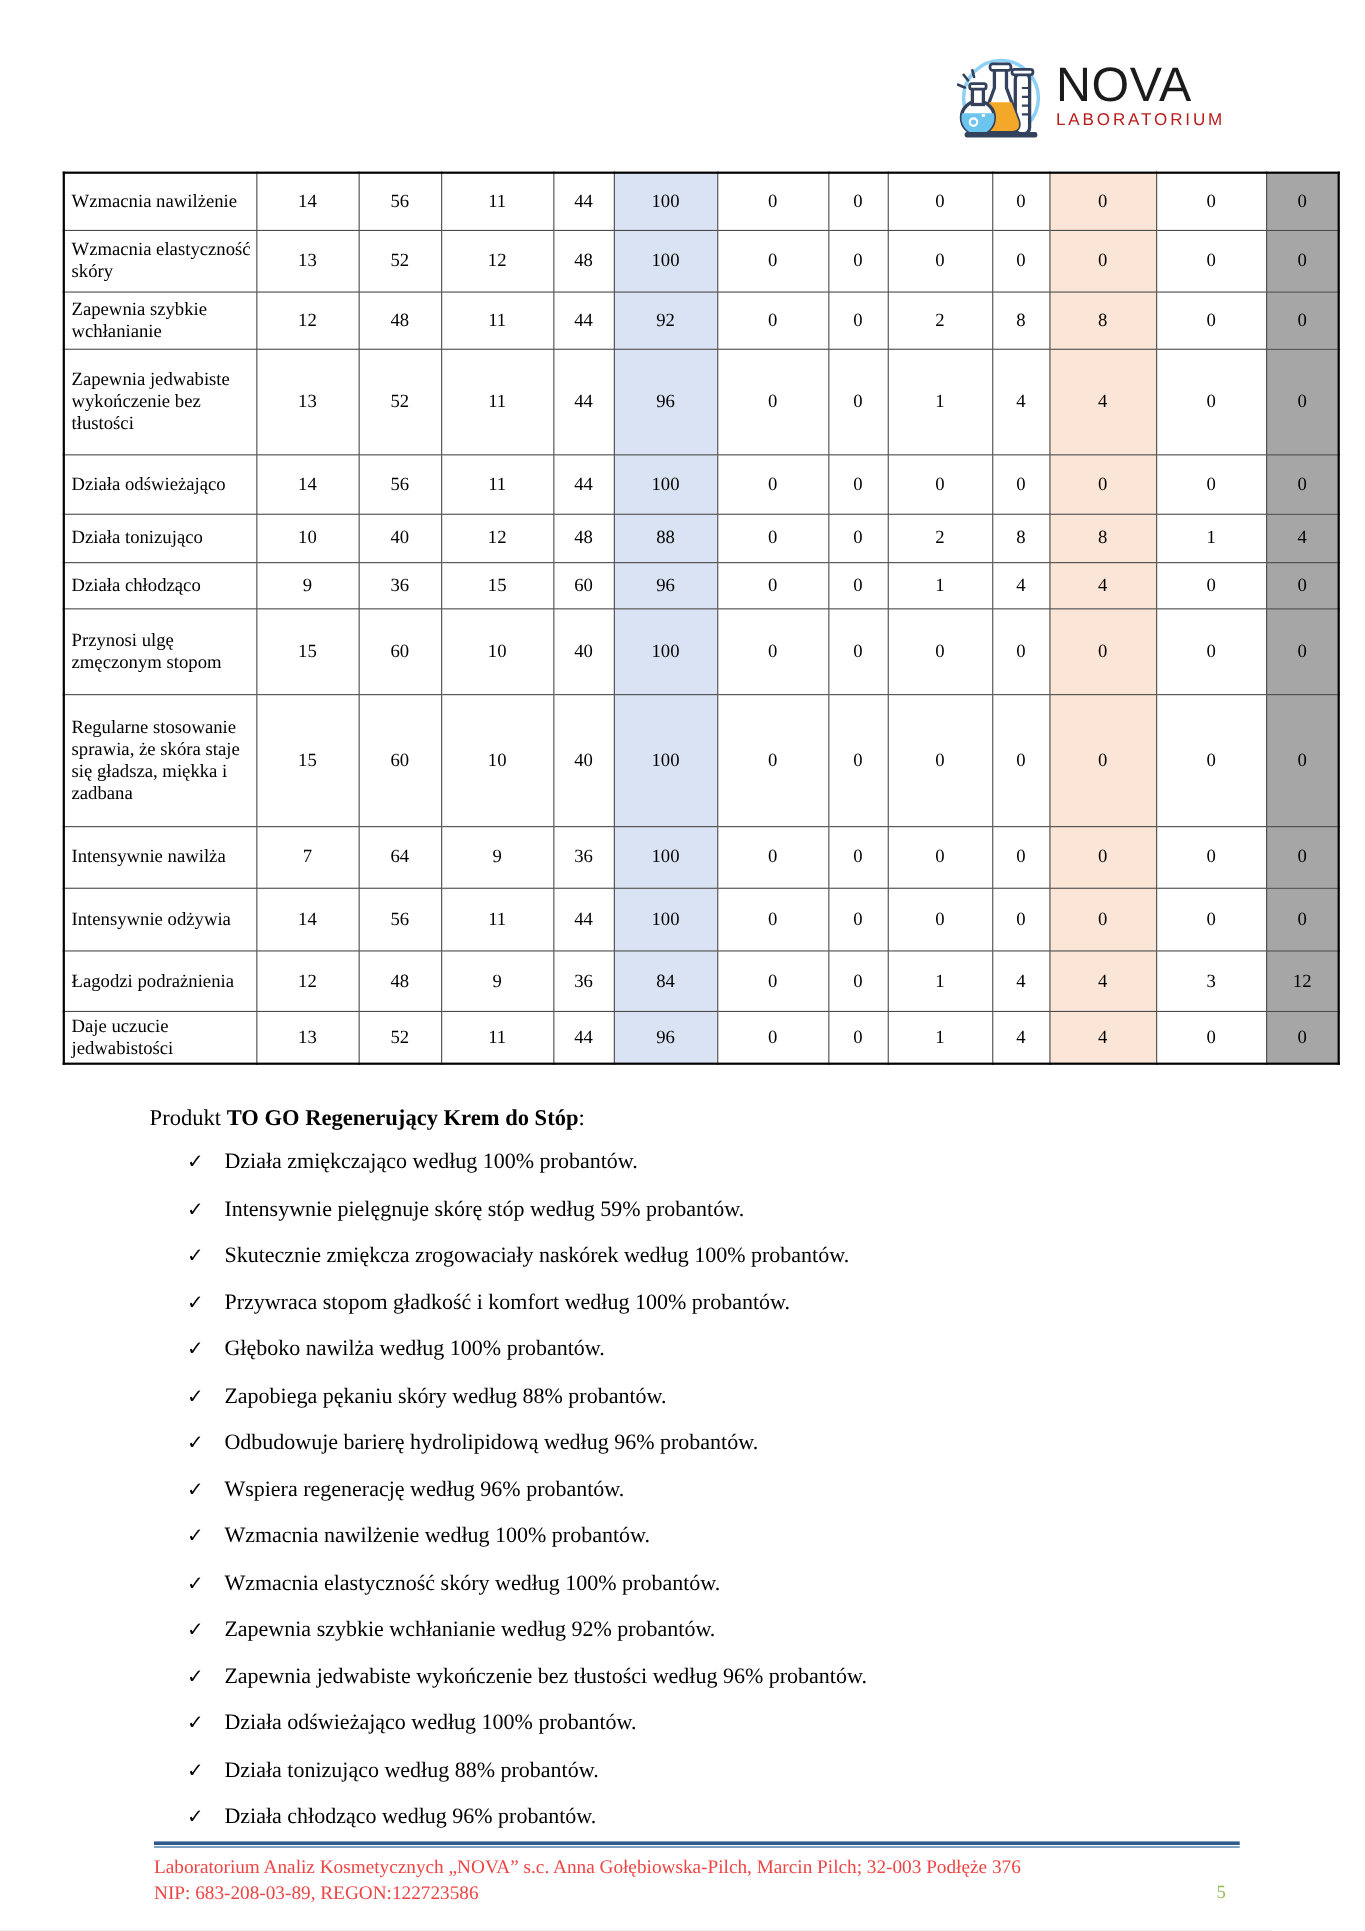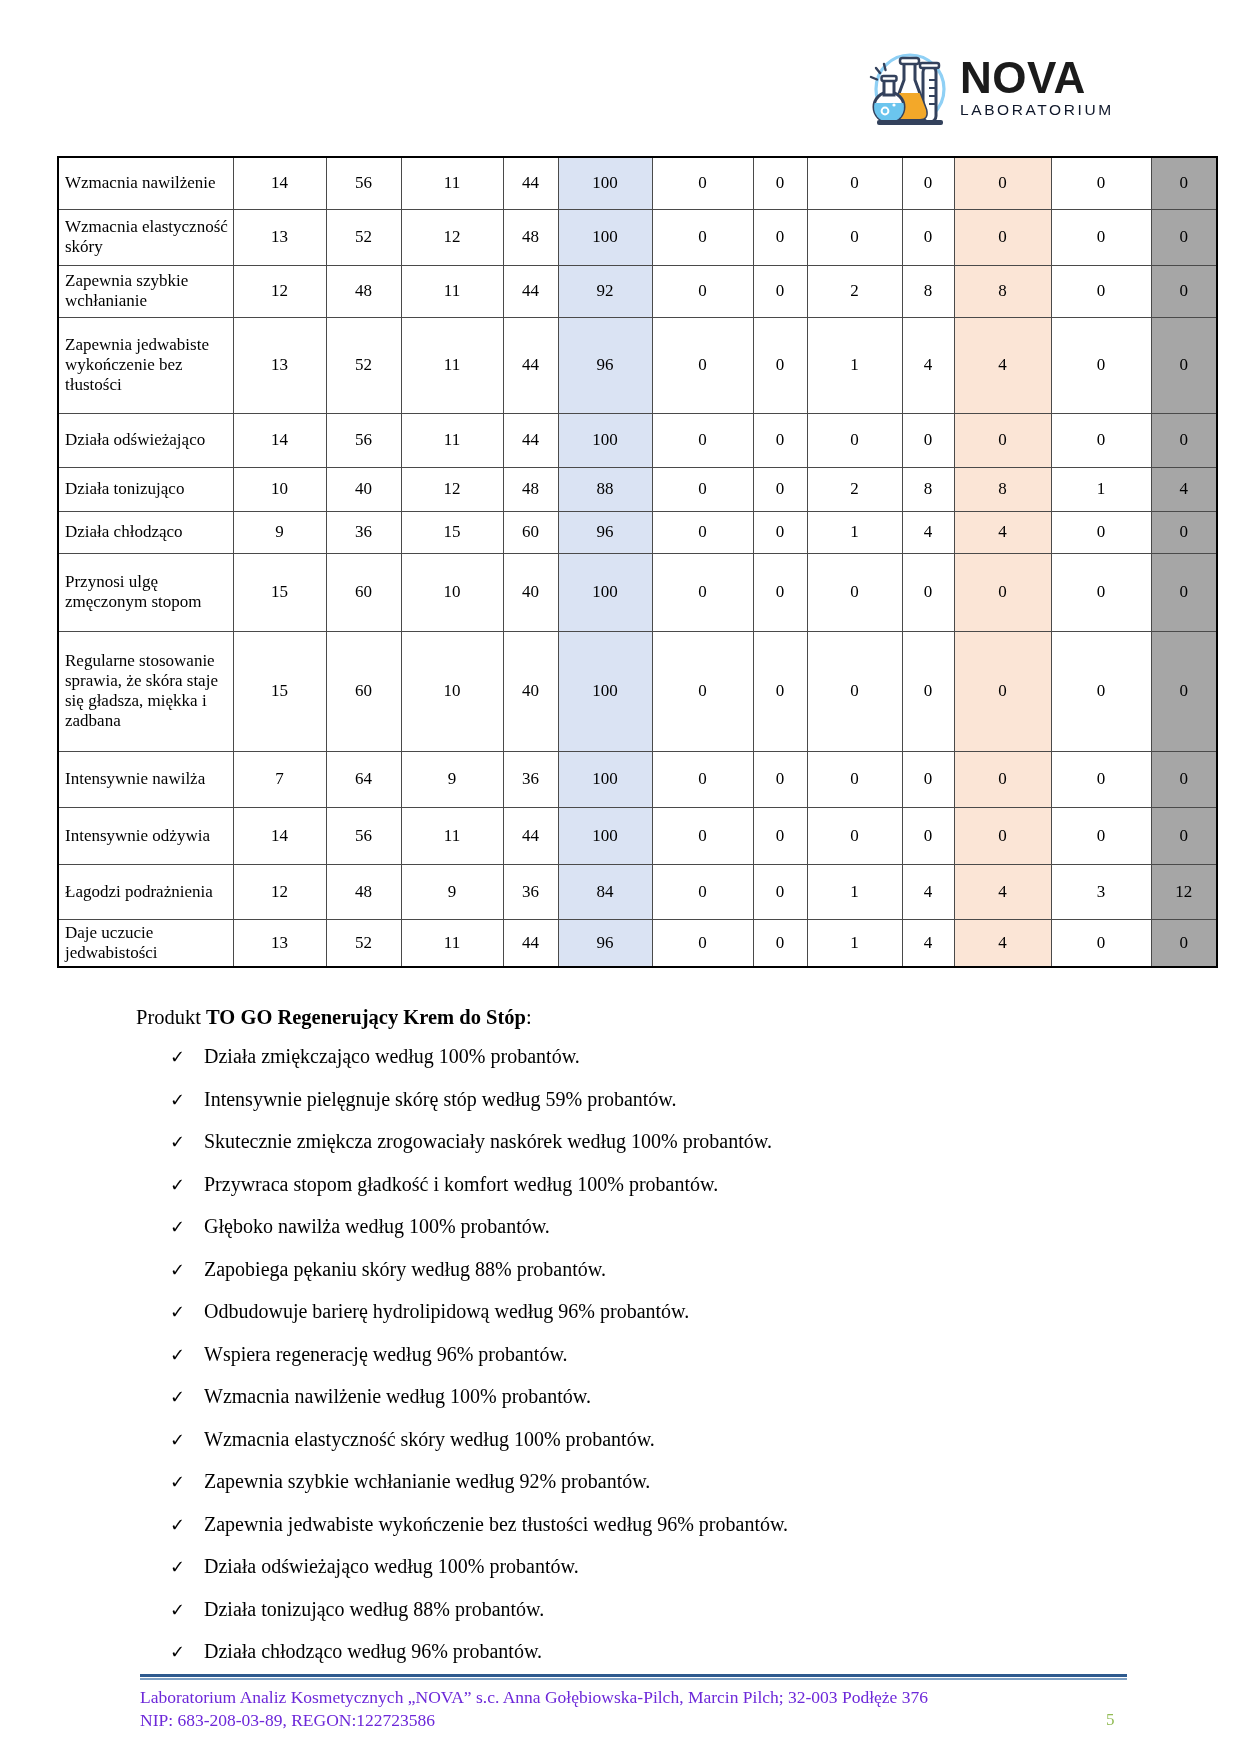--- a/index.html
+++ b/index.html
@@ -3,24 +3,24 @@
 <meta charset="utf-8">
 <style>
   html,body{margin:0;padding:0;background:#e8e8e8;}
   .page{position:relative;width:1241px;height:1755px;margin:0 auto;background:#ffffff;
         font-family:"Liberation Serif",serif;color:#000;overflow:hidden;}
 
   
   .logo{position:absolute;left:868px;top:50px;display:flex;align-items:flex-start;}
   .logo-icon{width:84px;height:80px;flex:none;}
   .logo-text{margin-left:8px;margin-top:8px;}
-  .logo-name{font-family:"Liberation Sans",sans-serif;font-weight:700;font-size:44px;
+  .logo-name{font-family:"Liberation Sans",sans-serif;font-weight:400;font-size:44px;
              line-height:40px;letter-spacing:.5px;color:#1b1b1b;}
   .logo-sub{font-family:"Liberation Sans",sans-serif;font-size:15.5px;letter-spacing:2.6px;
-            color:#0f172a;margin-top:3px;font-weight:500;}
+            color:#b91c1c;margin-top:3px;font-weight:500;}
 
   
   table.results{position:absolute;left:57px;top:156px;width:1159px;
                 border-collapse:collapse;table-layout:fixed;border:2px solid #000;}
   table.results td{border:1.5px solid #4a4a4a;font-size:17px;padding:1px 4px;
                    text-align:center;vertical-align:middle;line-height:20px;}
   table.results td.label{text-align:left;padding-left:6px;padding-right:4px;}
   td.hl-blue{background:#dae3f3;border:3px solid #000;}
   td.hl-orange{background:#fbe5d6;border:3px solid #000;}
   td.hl-gray{background:#a6a6a6;border:3px solid #000;}
@@ -29,21 +29,21 @@
   .product-heading{position:absolute;left:136px;top:1004px;font-size:20.5px;line-height:26px;text-align:right;}
   .product-heading b{font-weight:700;}
   ul.bullets{position:absolute;left:170px;top:1044px;margin:0;padding:0;list-style:none;width:950px;}
   ul.bullets li{display:flex;margin-bottom:17px;font-size:20px;line-height:24.5px;}
   ul.bullets .check{width:34px;flex:none;font-family:"DejaVu Sans",sans-serif;font-size:18px;
                     padding-top:1px;}
 
   
   .footer-rule{position:absolute;left:140px;top:1674px;width:987px;height:6px;
                background:linear-gradient(to bottom,#2e5a8e 0 3.5px,#ffffff 3.5px 4.5px,#7fa1c4 4.5px 6px);}
-  .footer-text{position:absolute;left:140px;top:1686px;width:960px;color:#6d28d9;
+  .footer-text{position:absolute;left:140px;top:1686px;width:960px;color:#ef4444;
                font-size:17.5px;line-height:23px;}
   .page-number{position:absolute;left:1106px;top:1710px;color:#92bc55;font-size:17px;}
 </style>
 </head>
 <body>
 
 <div class="page">
 
   <div class="logo">
     <svg class="logo-icon" viewBox="0 0 84 80" xmlns="http://www.w3.org/2000/svg">

